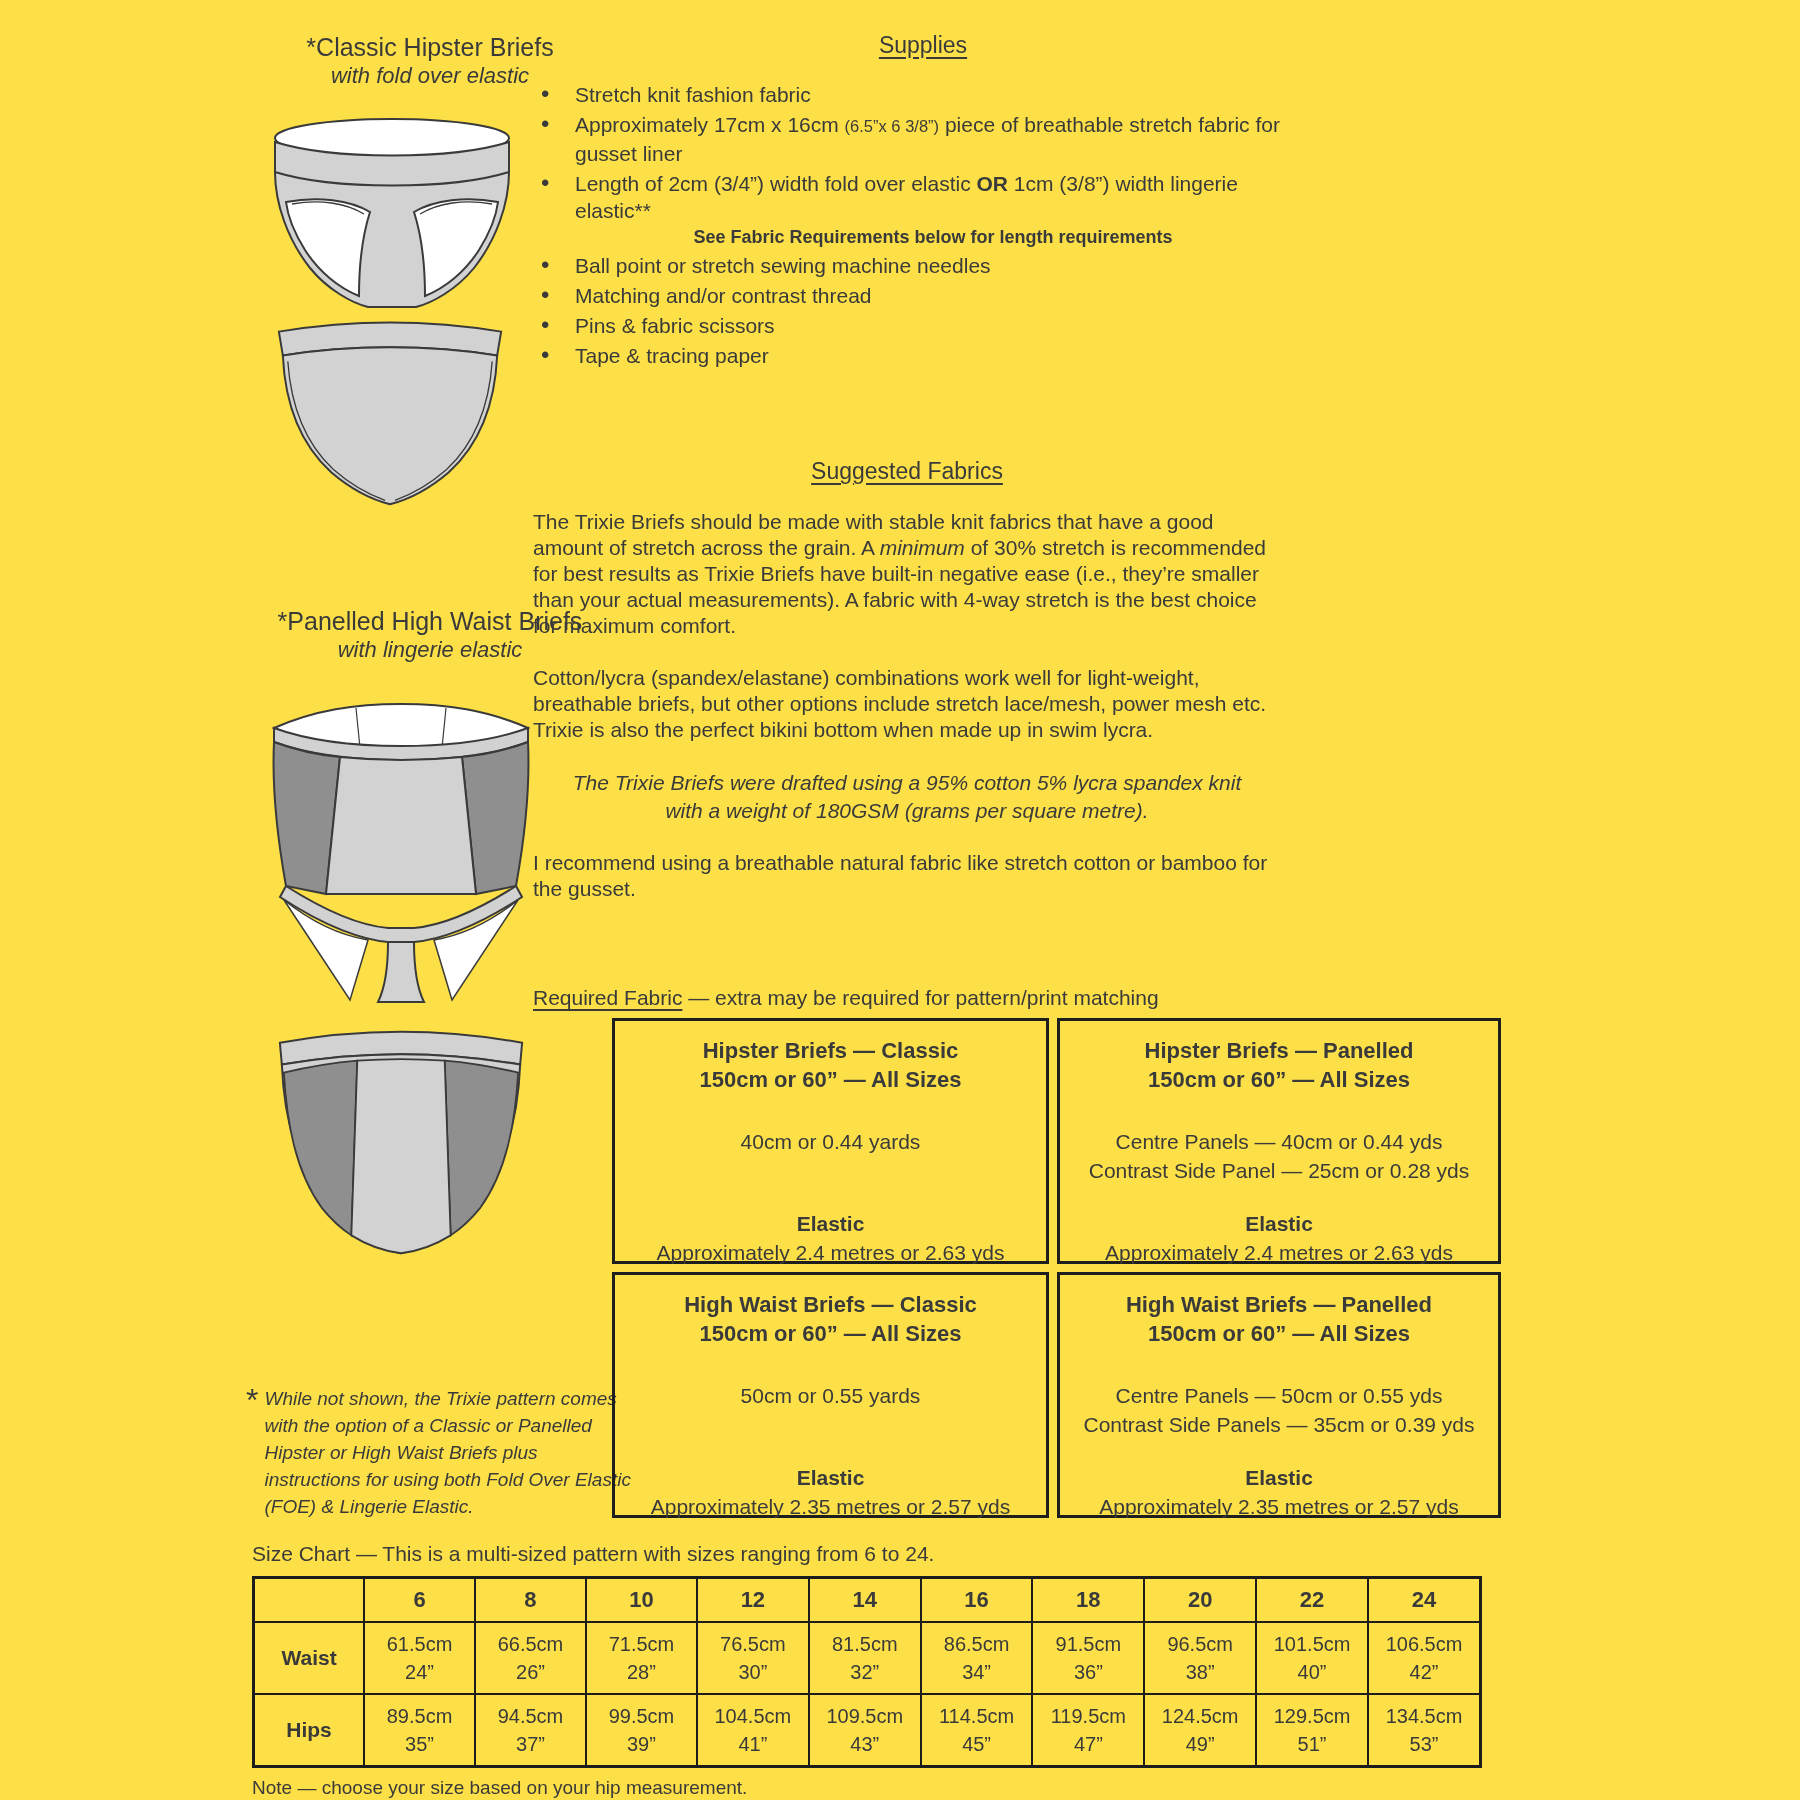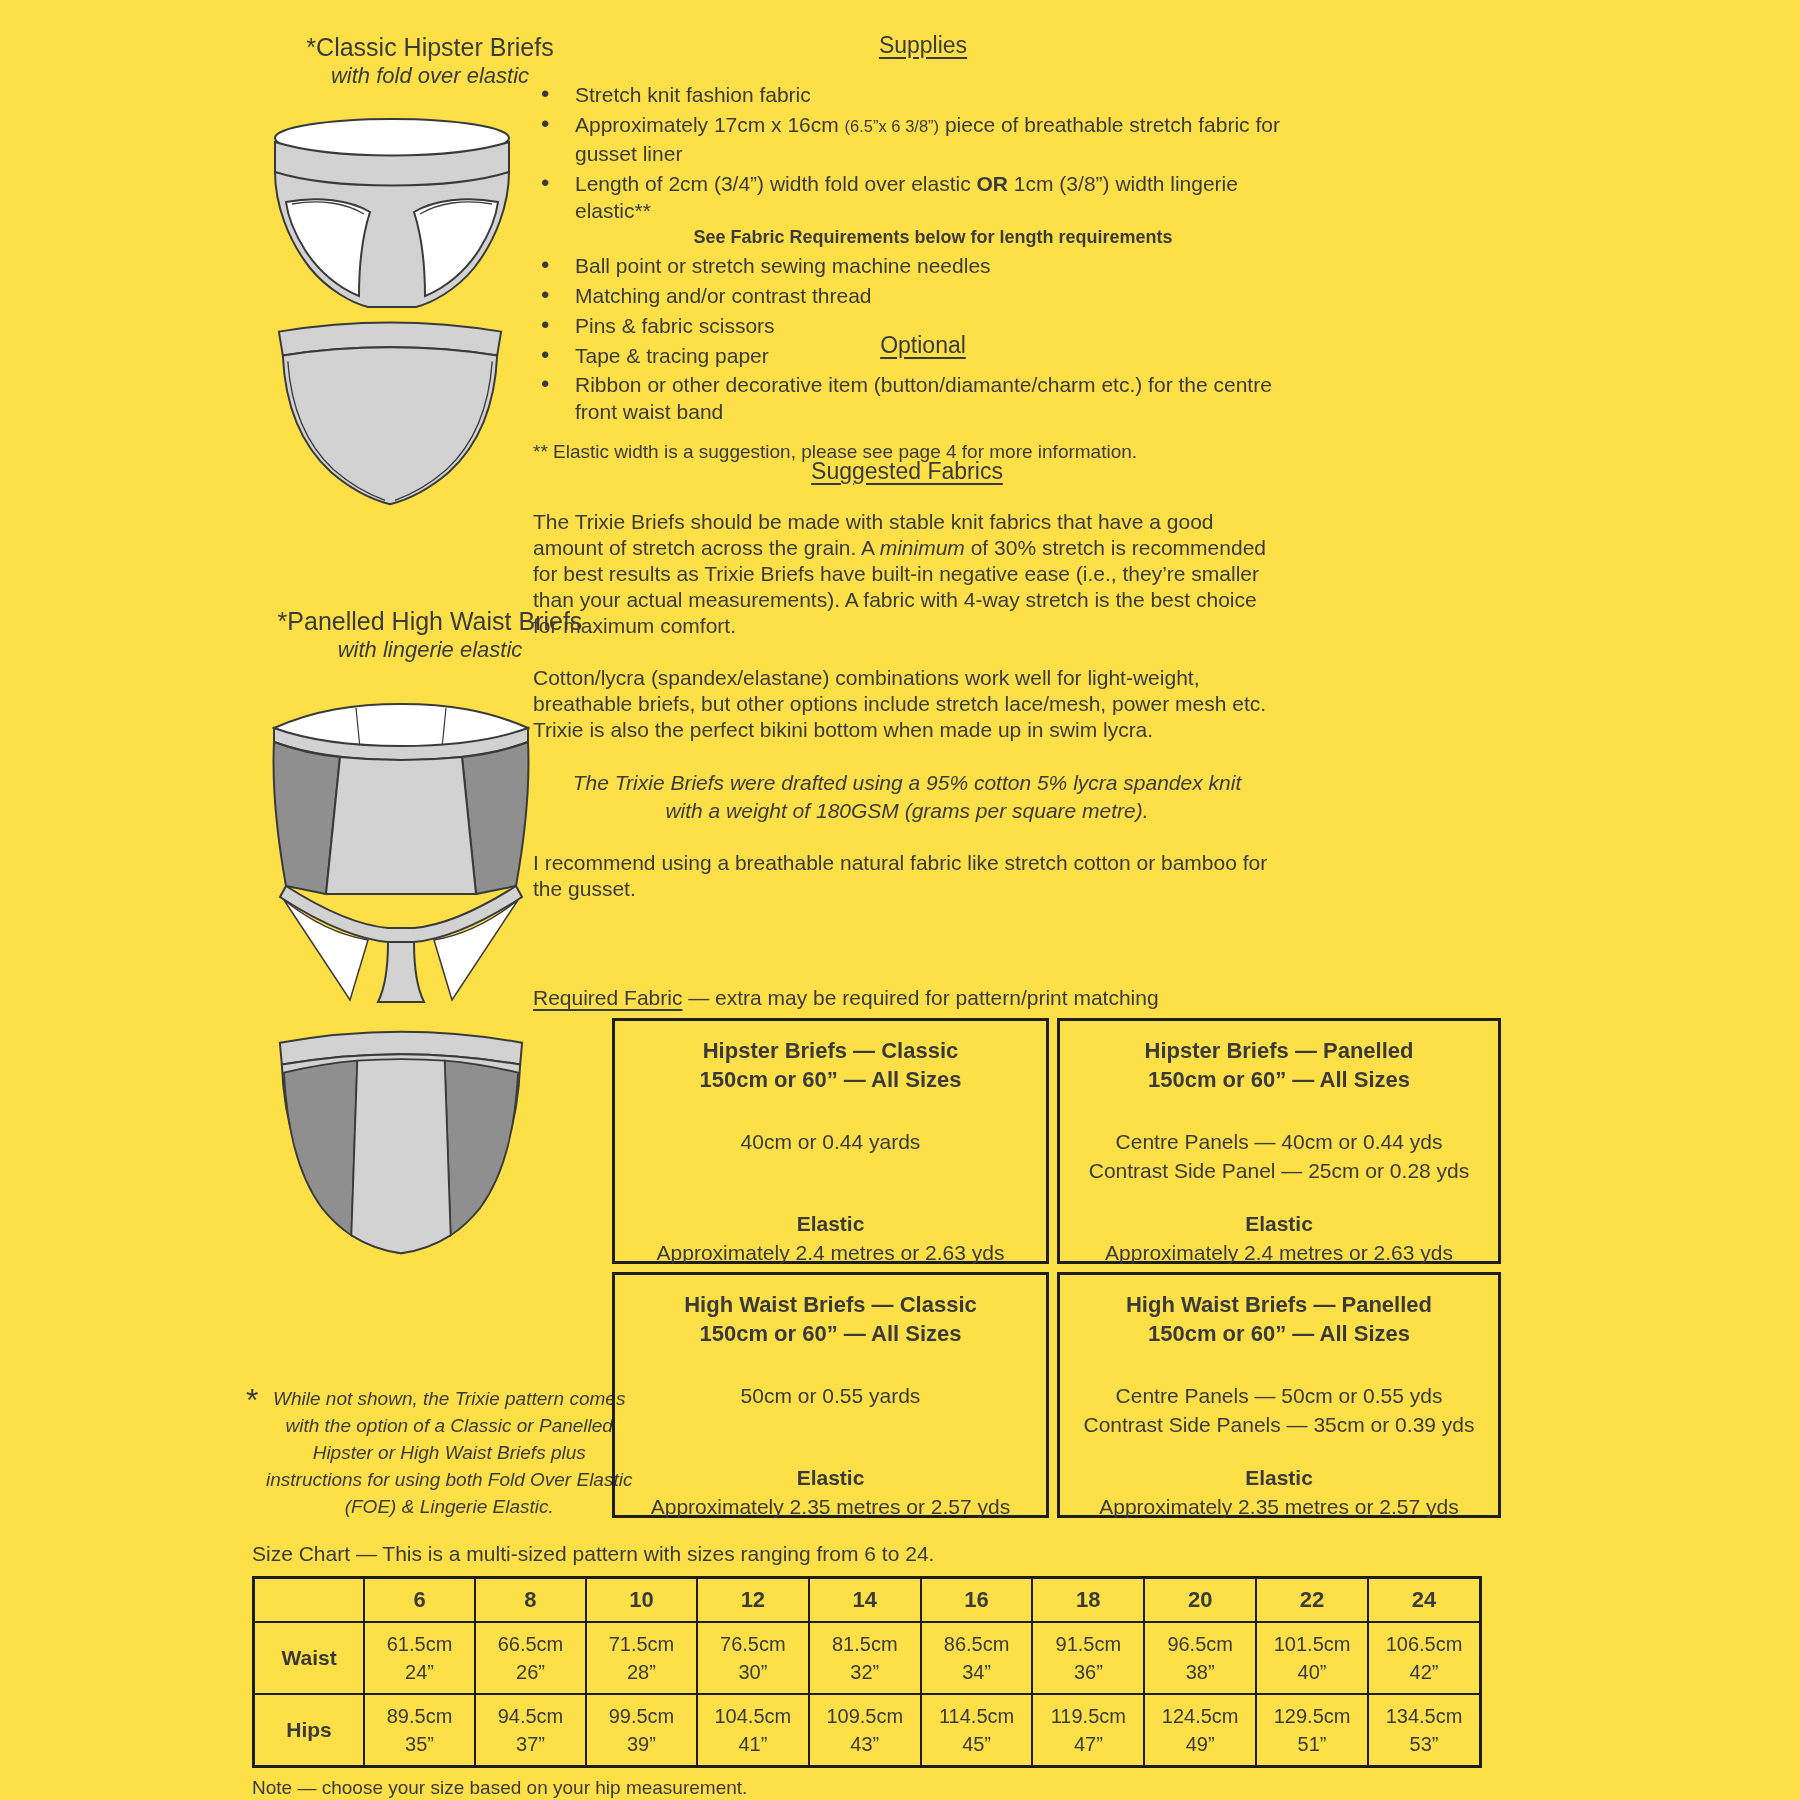--- a/index.html
+++ b/index.html
@@ -29,21 +29,21 @@
   .sc-line{font-size:21px;}
   .sc-line .ul{text-underline-offset:4px;margin-top:28px;}
   table.size{border-collapse:collapse;margin-top:10px;border:3px solid #1c1c1c;}
   table.size th,table.size td{border:2px solid #1c1c1c;text-align:center;padding:0;}
   table.size th{width:113px;height:42px;font-size:22px;font-weight:bold;}
   table.size td.lab{width:80px;font-size:21px;font-weight:bold;}
   table.size td.val{height:70px;font-size:20px;line-height:1.4;}
   .sc-note{font-size:19px;margin-top:9px;}
   .footnote-wrap{display:flex;align-items:flex-start;}
   .fn-star{font-size:32px;line-height:0.9;margin-right:6px;}
-  .fn-text{font-size:19px;font-style:italic;line-height:1.42;text-align:center;flex:1;}
+  .fn-text{font-size:19px;font-style:italic;line-height:1.42;flex:1;}
   svg{display:block;}
 </style>
 </head>
 <body>
 
 <div class="page">
 
   <div class="abs center" style="left:230px;top:32px;width:400px;">
     <div class="illus-title">*Classic Hipster Briefs</div>
     <div class="illus-sub">with fold over elastic</div>
@@ -107,27 +107,20 @@
     </ul>
     <div class="subnote">See Fabric Requirements below for length requirements</div>
     <ul class="bullets" style="margin-top:2px;">
       <li><span>Ball point or stretch sewing machine needles</span></li>
       <li><span>Matching and/or contrast thread</span></li>
       <li><span>Pins &amp; fabric scissors</span></li>
       <li><span>Tape &amp; tracing paper</span></li>
     </ul>
   </div>
 
-  <div class="abs" style="left:533px;top:332px;width:780px;">
-    <h2 class="uheading">Optional</h2>
-    <ul class="bullets" style="margin-top:12px;">
-      <li><span>Ribbon or other decorative item (button/diamante/charm etc.) for the centre front waist band</span></li>
-    </ul>
-    <div class="elastic-note">** Elastic width is a suggestion, please see page 4 for more information.</div>
-  </div>
 
   <div class="abs" style="left:533px;top:458px;width:748px;">
     <h2 class="uheading" style="margin-bottom:24px;">Suggested Fabrics</h2>
     <p class="para"><span>The Trixie Briefs should be made with stable knit fabrics that have a good amount of stretch across the grain. A </span><i>minimum</i><span> of 30% stretch is recommended for best results as Trixie Briefs have built-in negative ease (i.e., they’re smaller than your actual measurements). A fabric with 4-way stretch is the best choice for maximum comfort.</span></p>
     <p class="para">Cotton/lycra (spandex/elastane) combinations work well for light-weight, breathable briefs, but other options include stretch lace/mesh, power mesh etc. Trixie is also the perfect bikini bottom when made up in swim lycra.</p>
     <p class="drafted">
       <span>The Trixie Briefs were drafted using a 95% cotton 5% lycra spandex knit</span><br>
       <span>with a weight of 180GSM (grams per square metre).</span>
     </p>
     <p class="para">I recommend using a breathable natural fabric like stretch cotton or bamboo for the gusset.</p>

